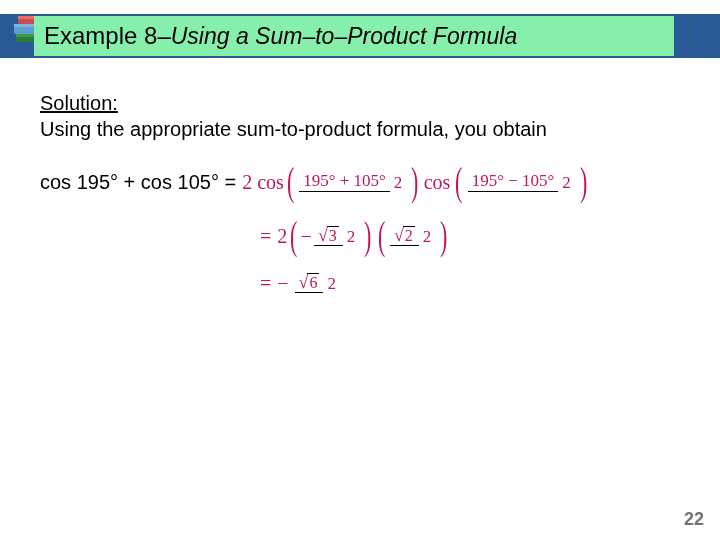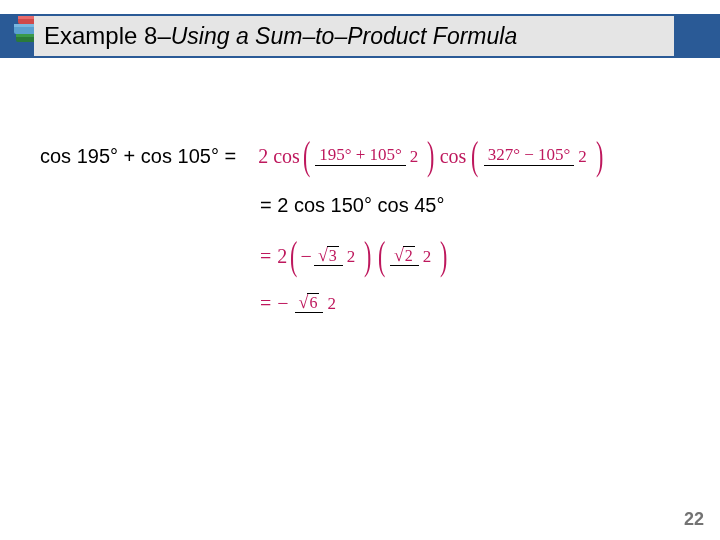--- a/index.html
+++ b/index.html
@@ -25,21 +25,21 @@
     left: 10px;
     width: 54px;
     height: 48px;
   }
   .title-box {
     position: absolute;
     top: 16px;
     left: 34px;
     width: 640px;
     height: 40px;
-    background: #e5e5e5;
+    background: #86efac;
     display: flex;
     align-items: center;
     padding-left: 10px;
   }
   .title-box .ex {
     font-size: 24px;
     color: #000;
     font-weight: 400;
   }
   .title-box .sub {
@@ -55,21 +55,21 @@
     font-size: 20px;
     color: #000;
     line-height: 1.3;
   }
   .problem { margin-bottom: 28px; }
   .solution-label { text-decoration: underline; }
   .solution-text { margin-bottom: 22px; }
   .eq-row {
     display: flex;
     align-items: center;
-    gap: 22px;
+    gap: 6px;
     margin-bottom: 18px;
   }
   .lhs { white-space: nowrap; }
   .formula {
     display: inline-flex;
     align-items: center;
     font-family: 'Times New Roman', serif;
     font-size: 20px;
     color: #be185d;
   }
@@ -151,44 +151,44 @@
 <div class="title-box">
   <span class="ex">Example 8</span>
   <span class="ex"> – </span>
   <span class="sub">Using a Sum–to–Product Formula</span>
 </div>
 
 <div class="content">
 
 
   <div class="solution-text">
-    <br>
+    <span class="solution-label">Solution:</span><br>
+    <span>Using the appropriate sum-to-product formula, you obtain</span>
   </div>
 
   <div class="eq-row">
     <span class="lhs">cos 195° + cos 105° =</span>
     <span class="formula">
       <span>2 cos</span>
       <span class="paren">(</span>
       <span class="frac">
         <span class="num">195° + 105°</span>
         <span class="den">2</span>
       </span>
       <span class="paren">)</span>
       <span style="margin:0 2px;">cos</span>
       <span class="paren">(</span>
       <span class="frac">
-        <span class="num">327° − 105°</span>
+        <span class="num">195° − 105°</span>
         <span class="den">2</span>
       </span>
       <span class="paren">)</span>
     </span>
   </div>
 
-  <div class="indent-block step2">= 2 cos 150° cos 45°</div>
 
   <div class="indent-block step3">
     <span class="formula">
       <span class="eq-sign">=</span>
       <span>2</span>
       <span class="paren">(</span>
       <span>−</span>
       <span class="frac">
         <span class="num">
           <span class="sqrt">

